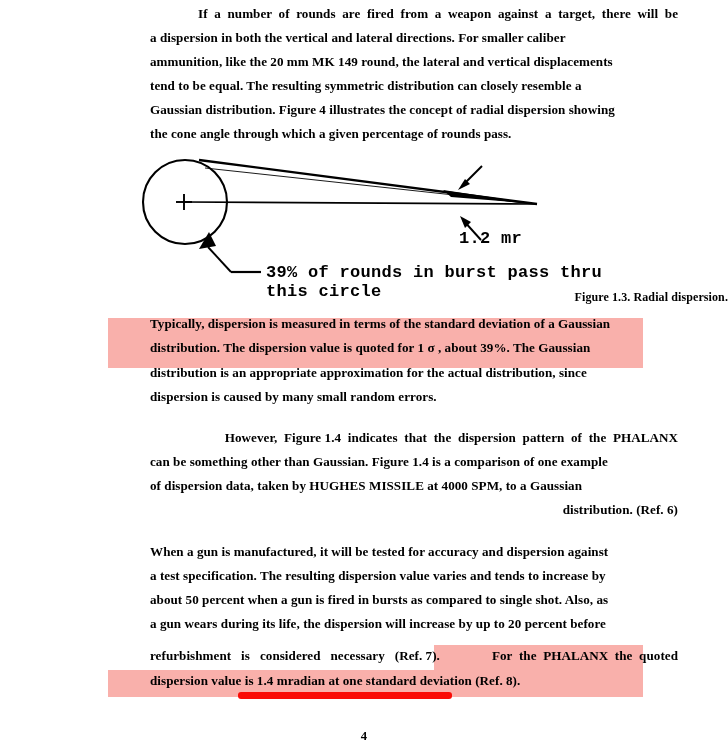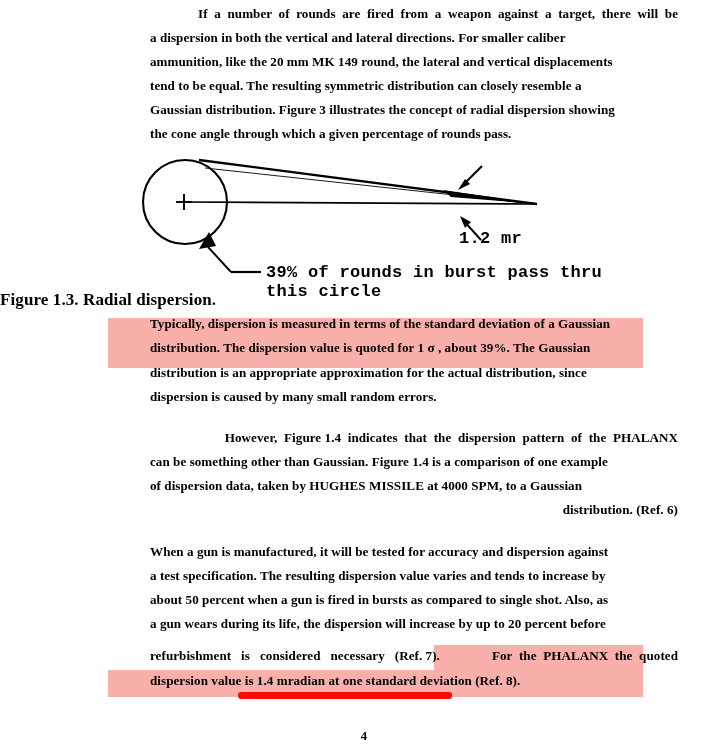--- a/index.html
+++ b/index.html
@@ -74,22 +74,22 @@
     font-size: 17px;
     letter-spacing: 0.3px;
     color: #000;
   }
 
   #figcaption {
     position: absolute;
     left: 0;
     top: 290px;
     width: 728px;
-    text-align: left;
-    font-size: 17px;
+    text-align: right;
+    font-size: 12px;
     font-weight: 600;
     letter-spacing: 0.1px;
   }
 
   #pagenum {
     position: absolute;
     left: 0;
     top: 729px;
     width: 728px;
     text-align: center;
@@ -110,21 +110,21 @@
     <div class="line ltxt" style="top:30px;">
       <span>a   dispersion   in   both   the   vertical   and   lateral   directions.    For   smaller   caliber</span>
     </div>
     <div class="line ltxt" style="top:54px;">
       <span>ammunition, like the 20 mm MK 149 round, the lateral and vertical displacements</span>
     </div>
     <div class="line ltxt" style="top:78px;">
       <span>tend  to  be  equal.   The  resulting  symmetric  distribution  can  closely  resemble  a</span>
     </div>
     <div class="line ltxt" style="top:102px;">
-      <span>Gaussian distribution.  Figure 3 illustrates the concept of radial dispersion showing</span>
+      <span>Gaussian distribution.  Figure 4 illustrates the concept of radial dispersion showing</span>
     </div>
     <div class="line ltxt" style="top:126px;">
       <span>the cone angle through which a given percentage of rounds pass.</span>
     </div>
   </div>
 
   <div id="figure">
     <svg width="528" height="140" viewBox="0 0 528 140">
 
       <circle cx="72" cy="52" r="42" fill="none" stroke="#000" stroke-width="2.1"></circle>

